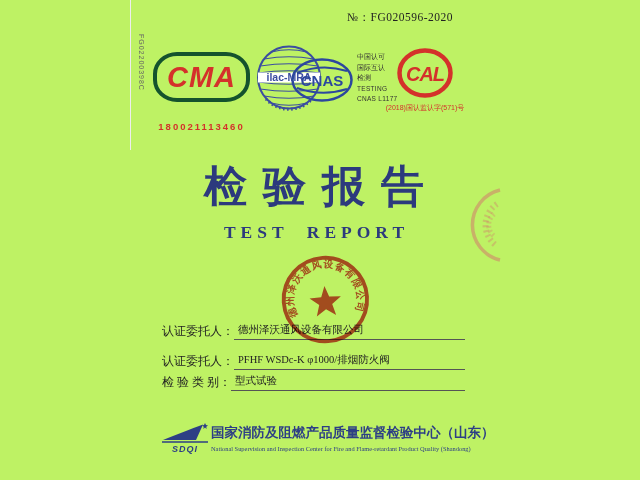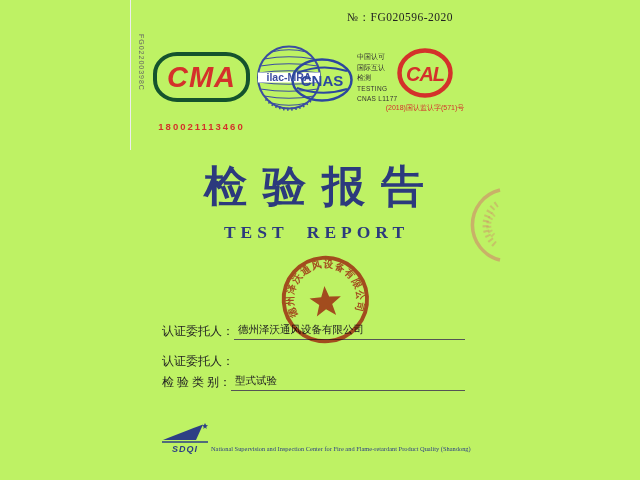--- a/index.html
+++ b/index.html
@@ -136,20 +136,21 @@
 
   <div class="abs title-zh">检验报告</div>
   <div class="abs title-en">TEST REPORT</div>
 
   <div class="row row1">
     <span class="row-label">认证委托人：</span>
     <span class="row-value">德州泽沃通风设备有限公司</span>
   </div>
   <div class="row row2">
     <span class="row-label">认证委托人：</span>
+    <span class="row-value">PFHF WSDc-K φ1000/排烟防火阀</span>
   </div>
   <div class="row row3">
     <span class="row-label">检 验 类 别：</span>
     <span class="row-value">型式试验</span>
   </div>
 
   <div class="abs main-seal">
     <svg width="97" height="97" viewBox="-50 -50 100 100">
       <defs>
         <path id="sealArc" d="M -24.7 21.8 A 33 33 0 1 1 24.7 21.8" fill="none"></path>
@@ -163,15 +164,16 @@
   </div>
 
   <div class="abs footer-swoosh">
     <svg width="46" height="21" viewBox="0 0 46 21">
       <path d="M1 17 C14 12 29 6 41 1.5 L34 17 Z" fill="#2d3f85"></path>
       <polygon points="43,0 44,2 46,2.6 44.3,3.8 44.6,6 43,4.6 41.4,6 41.7,3.8 40,2.6 42,2" fill="#2d3f85"></polygon>
       <line x1="0" y1="19" x2="46" y2="19" stroke="#2d3f85" stroke-width="1.5"></line>
     </svg>
   </div>
   <div class="abs footer-sdqi">SDQI</div>
+  <div class="abs footer-zh">国家消防及阻燃产品质量监督检验中心（山东）</div>
   <div class="abs footer-en">National Supervision and Inspection Center for Fire and Flame-retardant Product Quality (Shandong)</div>
 
 </div>
 
 </body></html>

